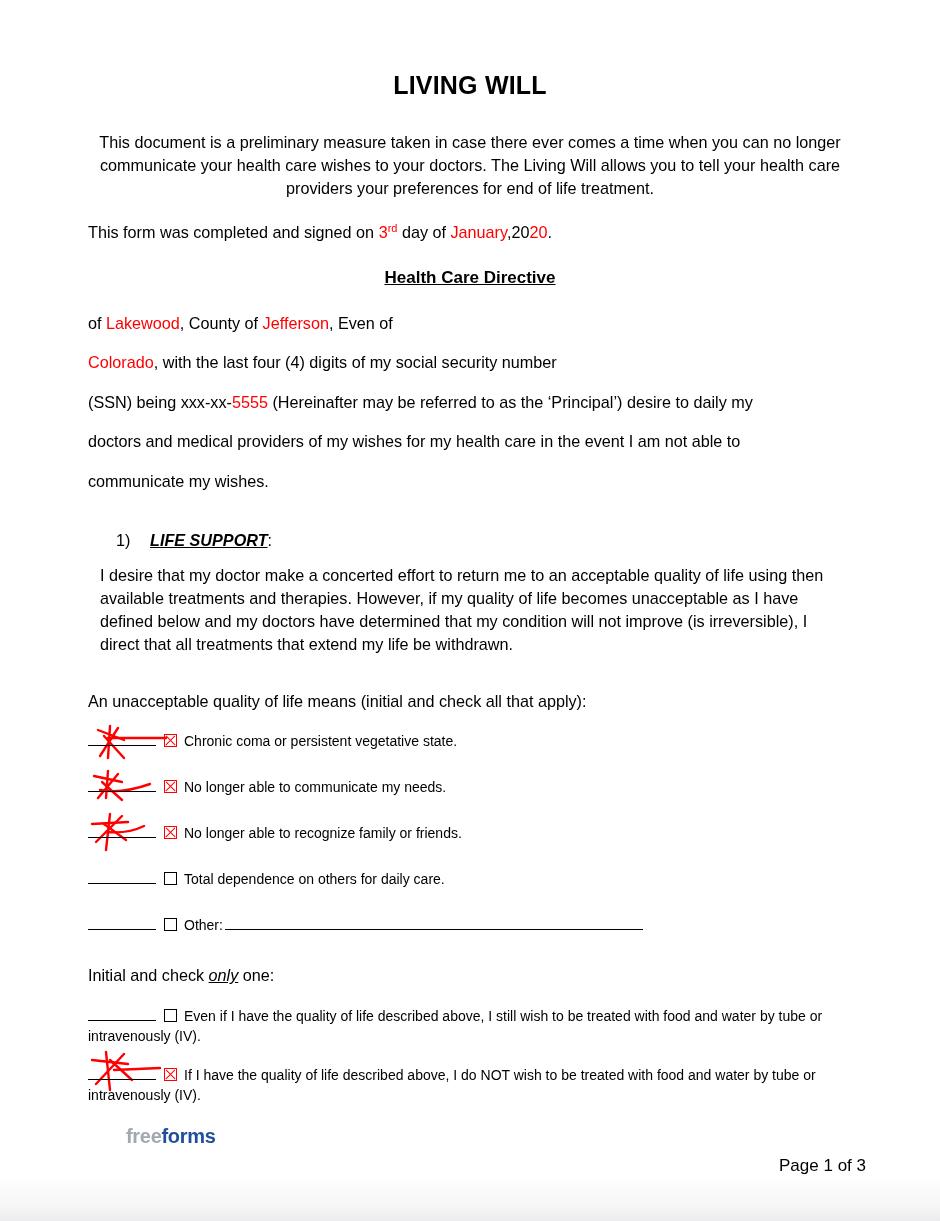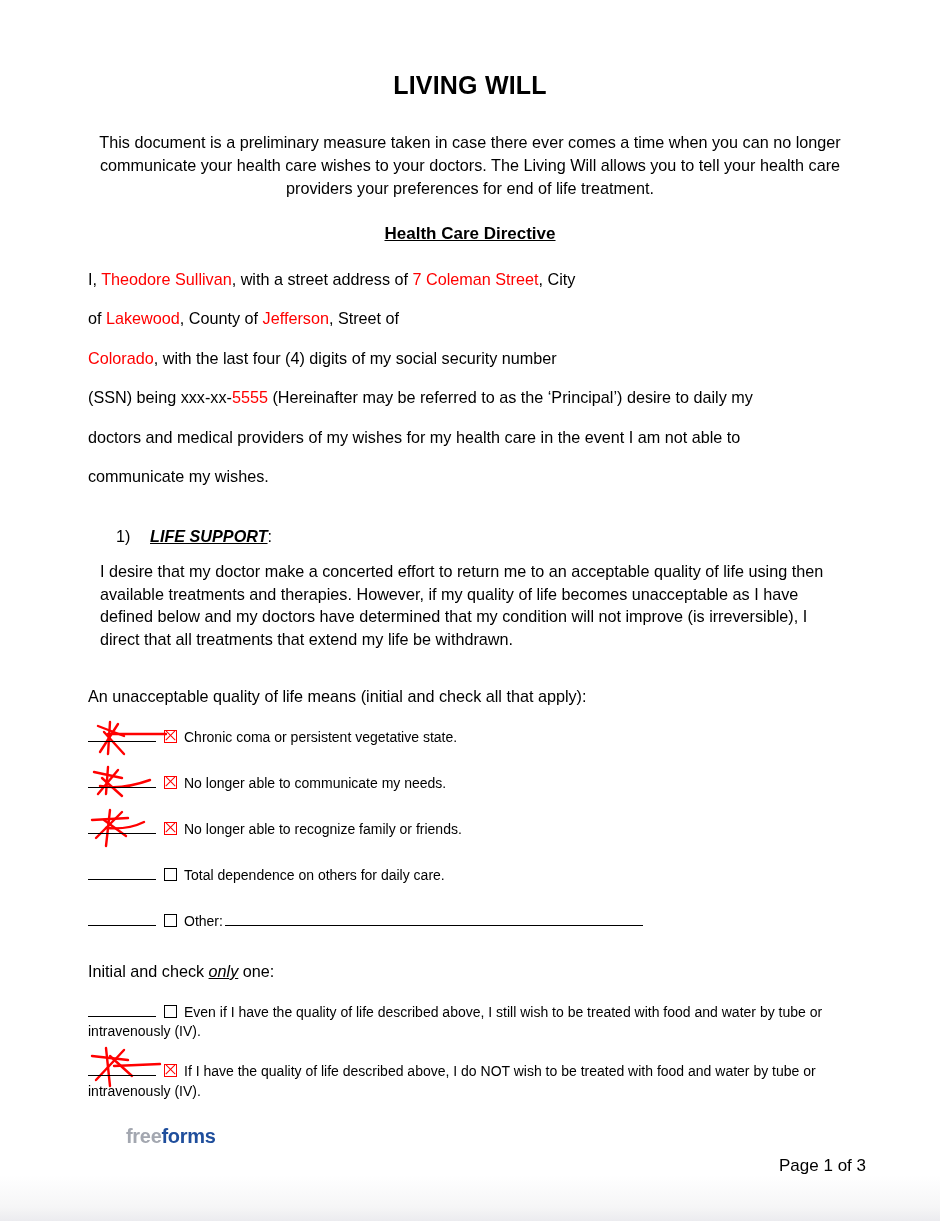--- a/index.html
+++ b/index.html
@@ -190,26 +190,26 @@
 </head>
 <body>
 
 <div class="page">
   <div class="content">
 
     <h1 class="doc-title">LIVING WILL</h1>
 
     <p class="intro">This document is a preliminary measure taken in case there ever comes a time when you can no longer communicate your health care wishes to your doctors. The Living Will allows you to tell your health care providers your preferences for end of life treatment.</p>
 
+    <p class="signed-line"><span>This form was completed and signed on </span><span class="red">3</span><sup class="ord red">rd</sup><span> day of </span><span class="red">January</span><span>,20</span><span class="red">20</span><span>.</span></p>
 
     <p class="section-heading">Health Care Directive</p>
 
     <div class="directive">
-      <div><span>I, </span><span class="red">Theodore Sullivan</span><span>, with a street address of </span><span class="red">7 Coleman Street</span><span>, City</span></div>
-      <div><span>of </span><span class="red">Lakewood</span><span>, County of </span><span class="red">Jefferson</span><span>, Street of</span></div>
+      <div><span>of </span><span class="red">Lakewood</span><span>, County of </span><span class="red">Jefferson</span><span>, Even of</span></div>
       <div><span class="red">Colorado</span><span>, with the last four (4) digits of my social security number</span></div>
       <div><span>(SSN) being xxx-xx-</span><span class="red">5555</span><span> (Hereinafter may be referred to as the ‘Principal’) desire to daily my</span></div>
       <div>doctors and medical providers of my wishes for my health care in the event I am not able to</div>
       <div>communicate my wishes.</div>
     </div>
 
     <p class="item-num"><span class="lbl">1)</span><span class="item-title">LIFE SUPPORT</span><span>:</span></p>
 
     <p class="body-para">I desire that my doctor make a concerted effort to return me to an acceptable quality of life using then available treatments and therapies. However, if my quality of life becomes unacceptable as I have defined below and my doctors have determined that my condition will not improve (is irreversible), I direct that all treatments that extend my life be withdrawn.</p>
 

